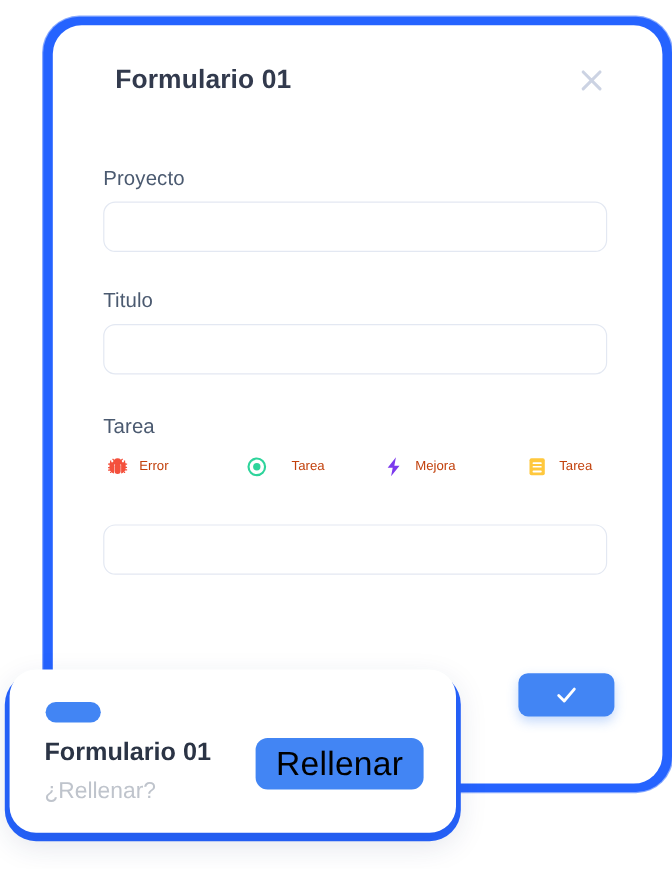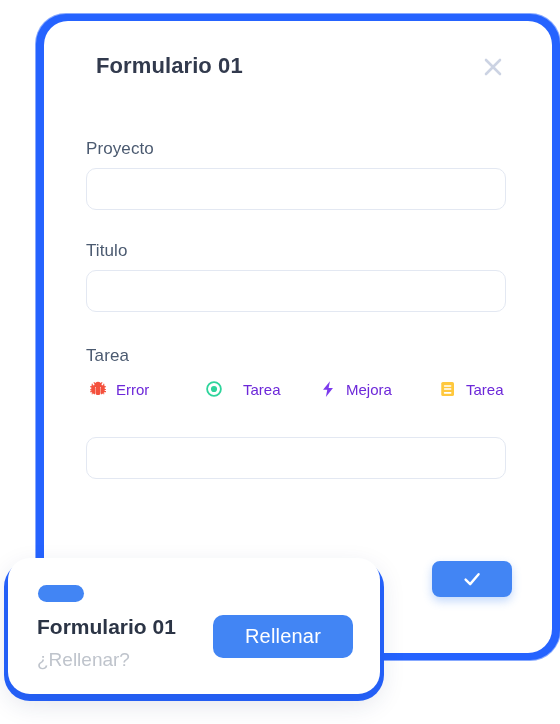--- a/index.html
+++ b/index.html
@@ -126,22 +126,22 @@
   .tipo-ico {
     width: 20px;
     height: 20px;
     display: flex;
     align-items: center;
     justify-content: center;
     flex: 0 0 20px;
   }
   .tipo-ico svg { display: block; }
   .tipo-label {
-    font-size: 15px;
-    color: #6d28d9;
+    font-size: 11px;
+    color: #c2410c;
     white-space: nowrap;
   }
 
   
   .submit-btn {
     position: absolute;
     left: 388px;
     top: 540px;
     width: 80px;
     height: 36px;
@@ -205,22 +205,22 @@
   }
   .card-action {
     position: absolute;
     left: 205px;
     top: 57px;
     width: 140px;
     height: 43px;
     border: none;
     border-radius: 10px;
     background: #4285f4;
-    color: #ffffff;
-    font-size: 20px;
+    color: #000000;
+    font-size: 28px;
     font-family: "Liberation Sans", sans-serif;
     cursor: pointer;
     letter-spacing: .2px;
     text-align: center;
   }
 </style>
 </head>
 <body>
 
 <div id="stage">

